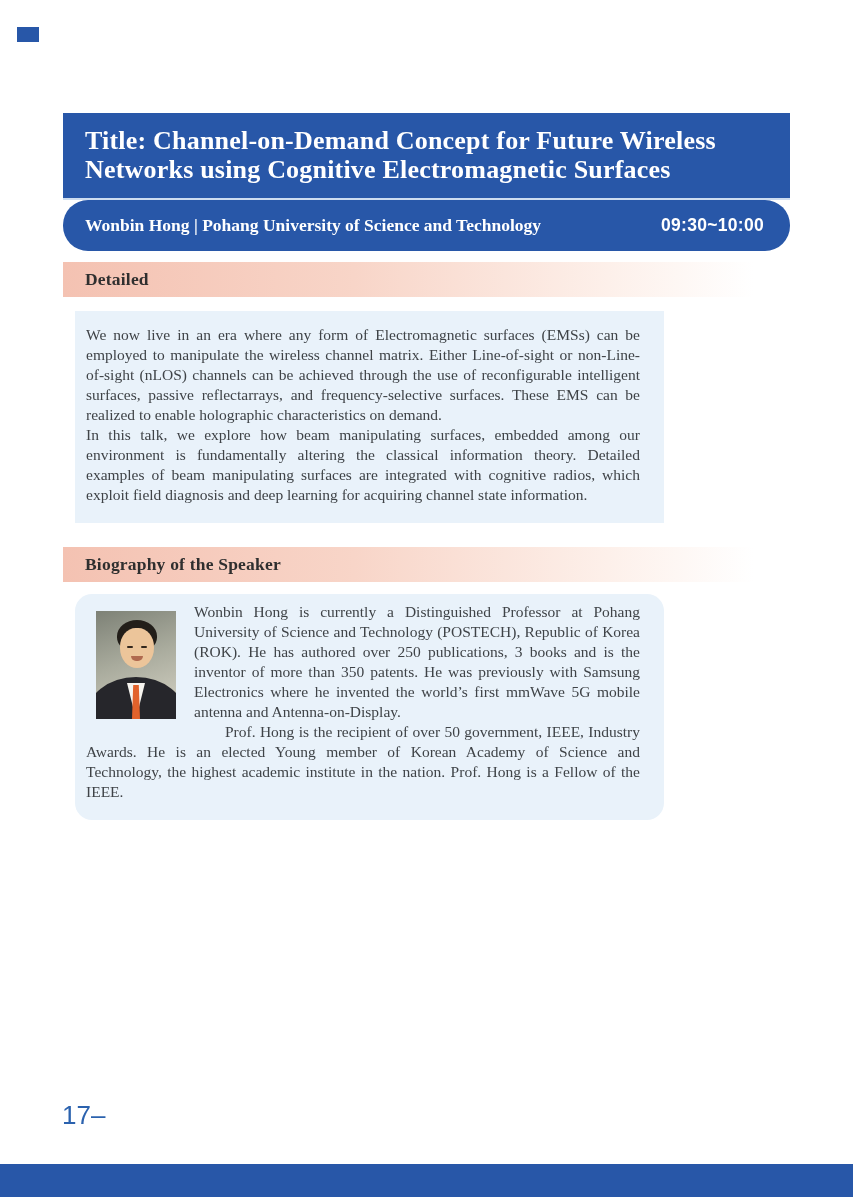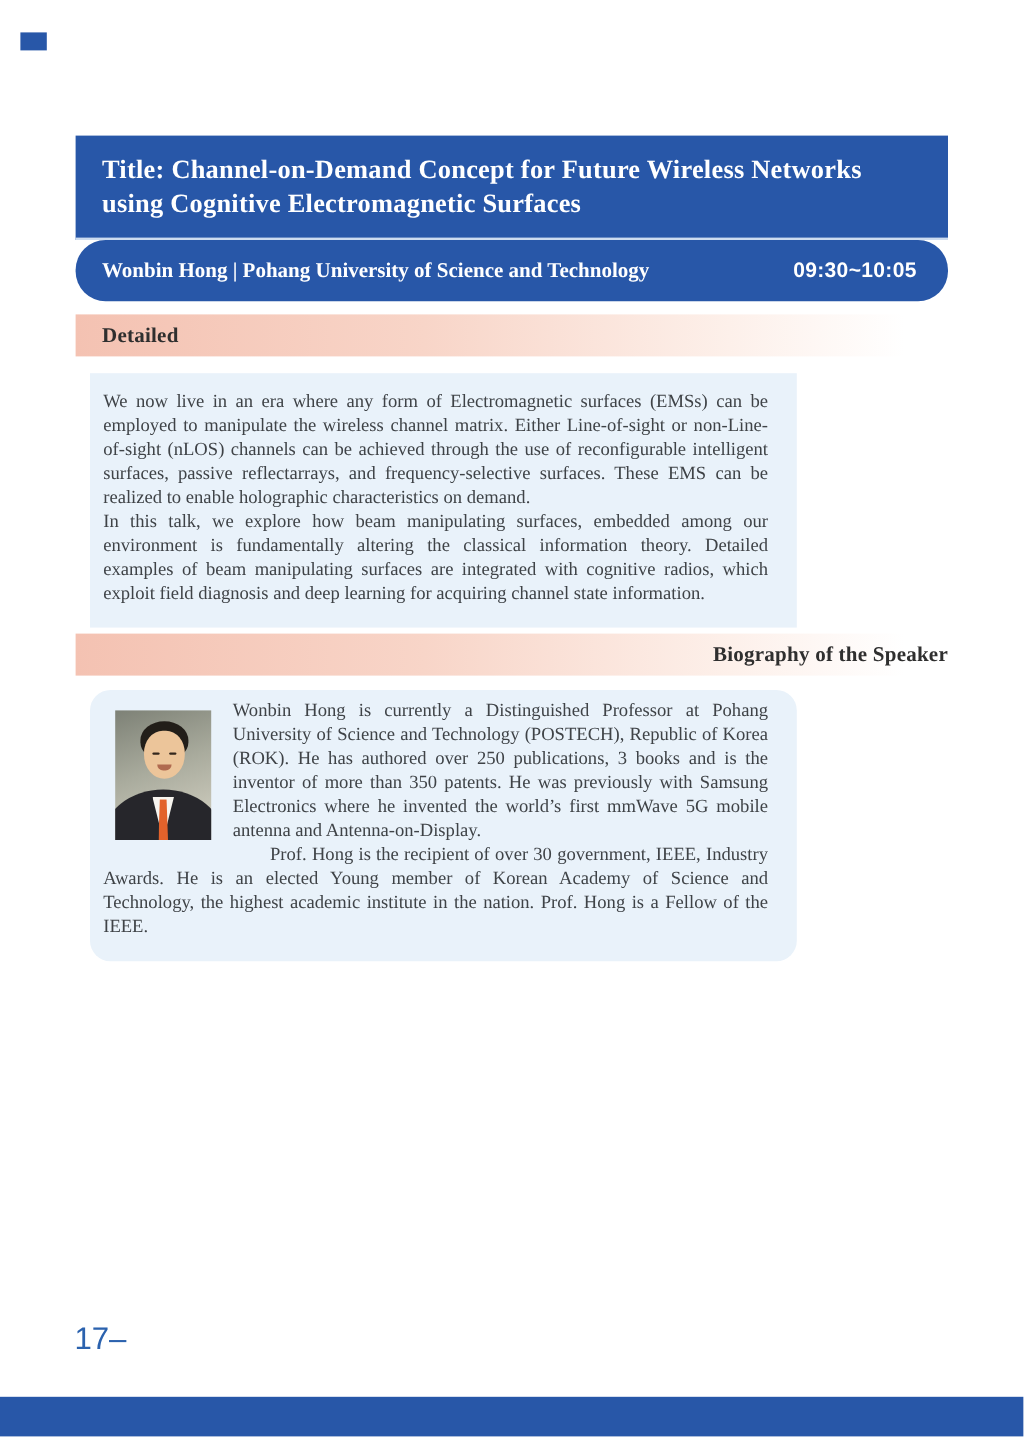--- a/index.html
+++ b/index.html
@@ -20,21 +20,21 @@
     position:absolute; left:63px; top:113px; width:727px;
   }
 
   .title-block {
     background:#2857a8;
     color:#ffffff;
     padding:13px 24px 14px 22px;
     border-bottom:2px solid #cddcf0;
   }
   .title-block h1 {
-    font-size:22px; font-weight:bold; line-height:29px;
+    font-size:26px; font-weight:bold; line-height:29px;
     letter-spacing:0.2px;
   }
 
   .speaker-bar {
     background:#2857a8;
     color:#ffffff;
     height:51px;
     display:flex; align-items:center; justify-content:space-between;
     padding:0 26px 0 22px;
     border-radius:25px;
@@ -45,21 +45,21 @@
     font-size:17.5px; font-weight:bold; letter-spacing:0.3px;
   }
 
   .section-heading {
     margin-top:11px;
     background:linear-gradient(to right, #f4c2b2 0%, #f8d5c8 40%, #fdf0ea 75%, #ffffff 95%);
     padding:7px 0 7px 22px;
     font-size:17.5px; font-weight:bold; color:#2f2f2f;
     letter-spacing:0.2px;
   }
-  .section-heading.bio { margin-top:5px;text-align:right; }
+  .section-heading.bio { margin-top:24px; }
 
   .content-box {
     margin:14px 0 0 12px;
     width:589px;
     background:#e9f2fa;
     color:#3f4347;
     font-size:15.5px; line-height:20px;
     text-align:justify;
     padding:14px 24px 18px 11px;
   }
@@ -123,21 +123,21 @@
   <div class="corner-accent"></div>
 
   <div class="content">
 
     <div class="title-block">
       <h1>Title: Channel-on-Demand Concept for Future Wireless Networks using Cognitive Electromagnetic Surfaces</h1>
     </div>
 
     <div class="speaker-bar">
       <span class="speaker-name">Wonbin Hong | Pohang University of Science and Technology</span>
-      <span class="session-time">09:30~10:05</span>
+      <span class="session-time">09:30~10:00</span>
     </div>
 
     <div class="section-heading">
       <span>Detailed</span>
     </div>
 
     <div class="content-box">
       <p>We now live in an era where any form of Electromagnetic surfaces (EMSs) can be employed to manipulate the wireless channel matrix. Either Line-of-sight or non-Line-of-sight (nLOS) channels can be achieved through the use of reconfigurable intelligent surfaces, passive reflectarrays, and frequency-selective surfaces. These EMS can be realized to enable holographic characteristics on demand.</p>
       <p>In this talk, we explore how beam manipulating surfaces, embedded among our environment is fundamentally altering the classical information theory. Detailed examples of beam manipulating surfaces are integrated with cognitive radios, which exploit field diagnosis and deep learning for acquiring channel state information.</p>
     </div>
@@ -152,21 +152,21 @@
         <div class="face">
           <div class="eye left"></div>
           <div class="eye right"></div>
           <div class="mouth"></div>
         </div>
         <div class="suit"></div>
         <div class="shirt"></div>
         <div class="tie"></div>
       </div>
       <p>Wonbin Hong is currently a Distinguished Professor at Pohang University of Science and Technology (POSTECH), Republic of Korea (ROK). He has authored over 250 publications, 3 books and is the inventor of more than 350 patents. He was previously with Samsung Electronics where he invented the world’s first mmWave 5G mobile antenna and Antenna-on-Display.</p>
-      <p class="indented">Prof. Hong is the recipient of over 30 government, IEEE, Industry Awards. He is an elected Young member of Korean Academy of Science and Technology, the highest academic institute in the nation. Prof. Hong is a Fellow of the IEEE.</p>
+      <p class="indented">Prof. Hong is the recipient of over 50 government, IEEE, Industry Awards. He is an elected Young member of Korean Academy of Science and Technology, the highest academic institute in the nation. Prof. Hong is a Fellow of the IEEE.</p>
     </div>
 
   </div>
 
   <div class="page-number">17–</div>
 
   <div class="footer-bar"></div>
 
 </div>
 

